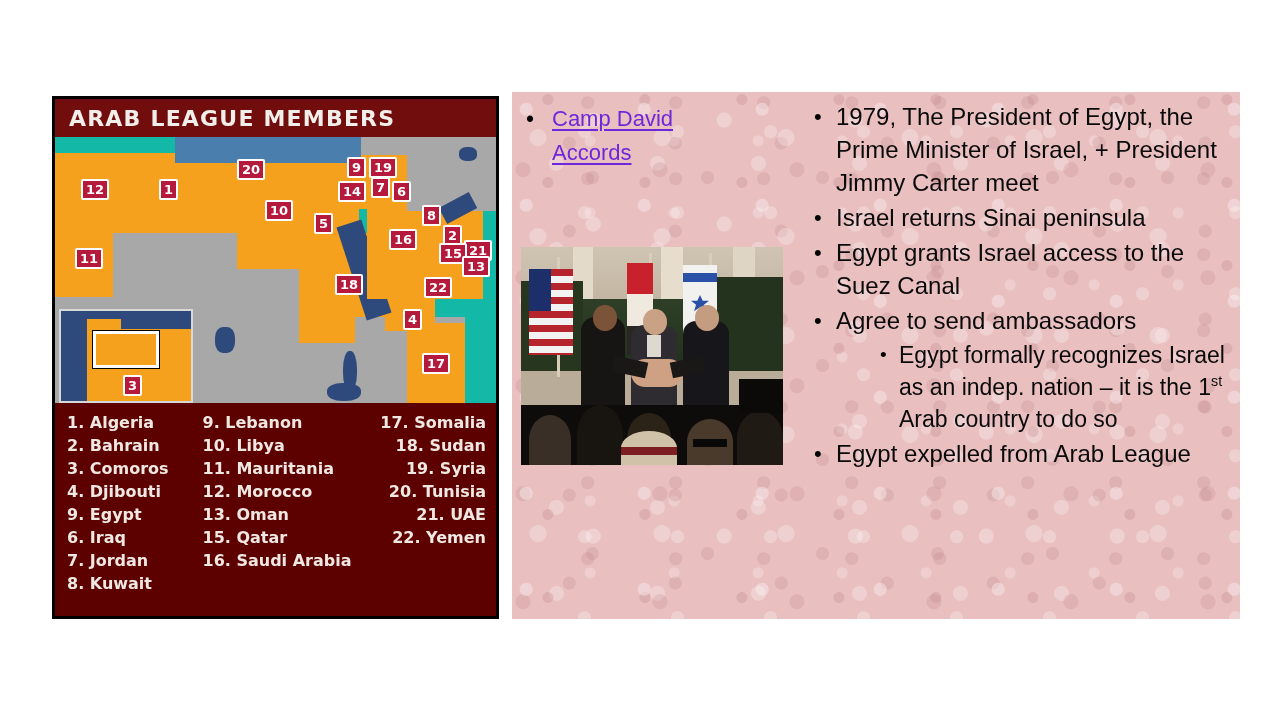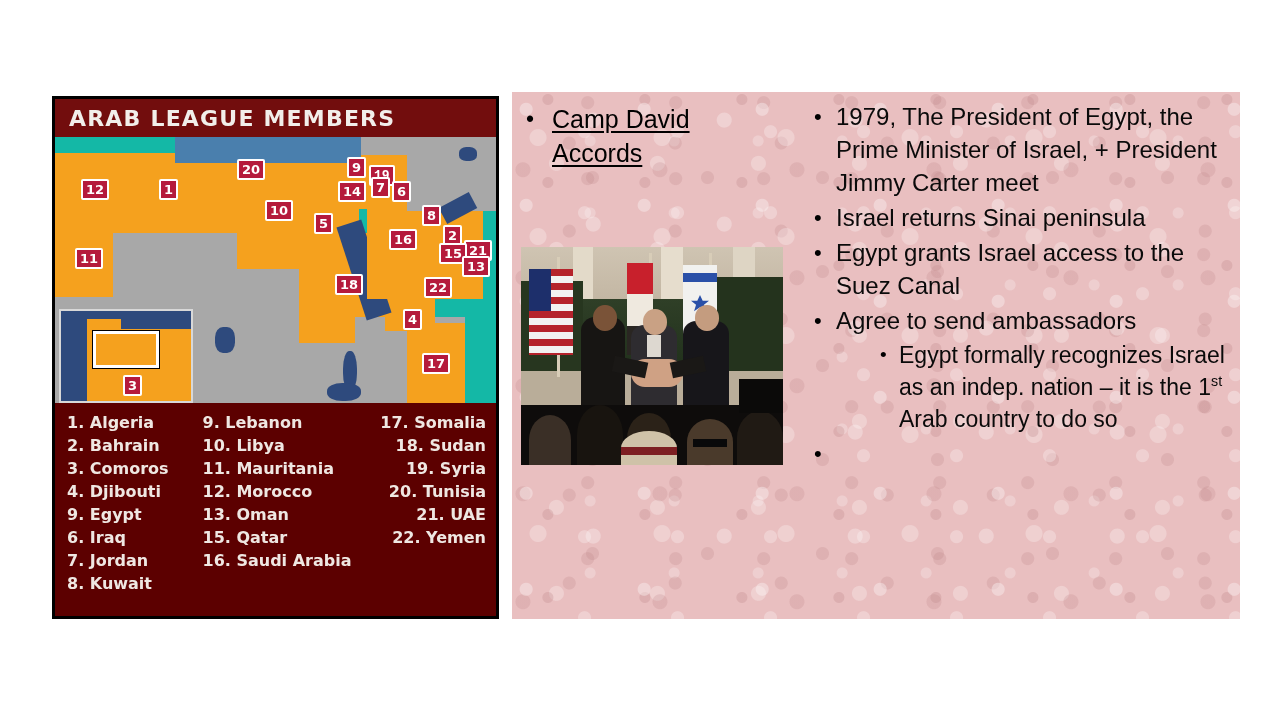--- a/index.html
+++ b/index.html
@@ -172,23 +172,23 @@
     align-items: flex-start;
   }
   .bullet-dot {
     font-size: 23px;
     line-height: 34px;
     color: #000000;
     flex: 0 0 auto;
     width: 26px;
   }
   #camp-david-heading {
-    font-size: 25px;
+    font-size: 22px;
     line-height: 34px;
-    color: #000000;
+    color: #6d28d9;
     text-decoration: underline;
     text-underline-offset: 3px;
     max-width: 196px;
   }
 
   #camp-david-photo {
     position: absolute;
     left: 9px;
     top: 155px;
     width: 262px;
@@ -271,21 +271,21 @@
     <div class="landmass" style="left:120px; top:0; width:186px; height:26px; background:#4a7fad;"></div>
     <div class="landmass deepsea" style="left:404px; top:10px; width:18px; height:14px; border-radius:40%;"></div>
     <div class="landmass deepsea" style="left:160px; top:190px; width:20px; height:26px; border-radius:40%;"></div>
     <div class="landmass deepsea" style="left:288px; top:214px; width:14px; height:40px; border-radius:45%;"></div>
     <div class="landmass deepsea" style="left:272px; top:246px; width:34px; height:18px; border-radius:45%;"></div>
 
     <div class="marker" style="left:182px; top:22px;">20</div>
     <div class="marker" style="left:26px;  top:42px;">12</div>
     <div class="marker" style="left:104px; top:42px;">1</div>
     <div class="marker" style="left:292px; top:20px;">9</div>
-    <div class="marker" style="left:314px; top:28px;font-family:Liberation Mono, monospace;">19</div>
+    <div class="marker" style="left:314px; top:20px;">19</div>
     <div class="marker" style="left:316px; top:40px;">7</div>
     <div class="marker" style="left:283px; top:44px;">14</div>
     <div class="marker" style="left:337px; top:44px;">6</div>
     <div class="marker" style="left:210px; top:63px;">10</div>
     <div class="marker" style="left:367px; top:68px;">8</div>
     <div class="marker" style="left:259px; top:76px;">5</div>
     <div class="marker" style="left:388px; top:88px;">2</div>
     <div class="marker" style="left:334px; top:92px;">16</div>
     <div class="marker" style="left:409px; top:103px;">21</div>
     <div class="marker" style="left:384px; top:106px;">15</div>
@@ -425,17 +425,18 @@
         <span class="bullet-text">Agree to send ambassadors</span>
       </div>
 
       <div class="bullet-item sub">
         <span class="bullet-dot">•</span>
         <span class="bullet-text"><span>Egypt formally recognizes Israel as an indep. nation – it is the 1</span><sup>st</sup><span> Arab country to do so</span></span>
       </div>
 
       <div class="bullet-item">
         <span class="bullet-dot">•</span>
+        <span class="bullet-text">Egypt expelled from Arab League</span>
       </div>
 
     </div>
   </div>
 </div>
 
 </body></html>

